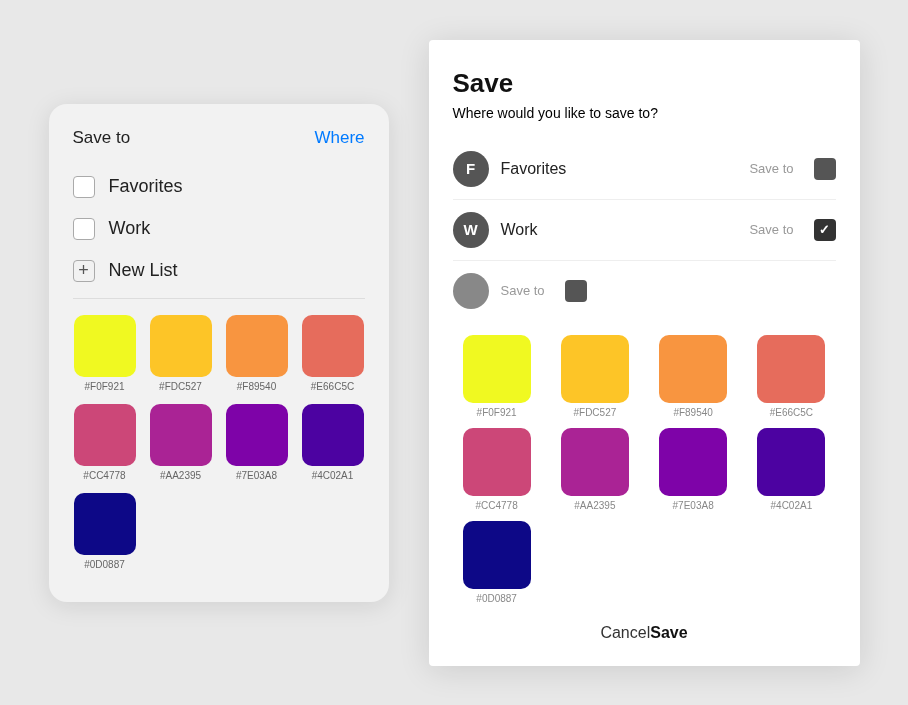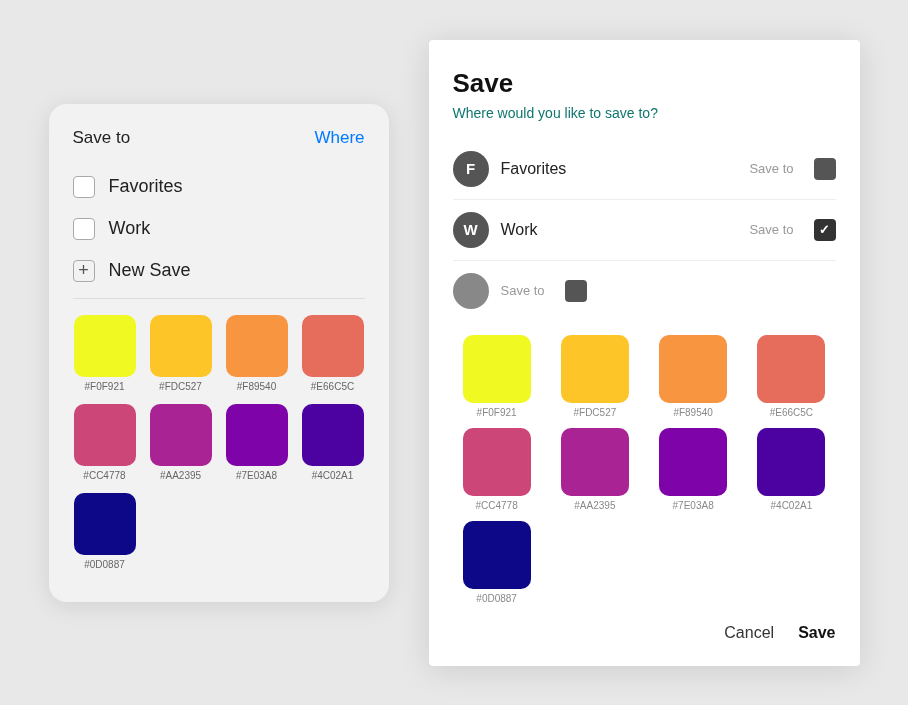--- a/index.html
+++ b/index.html
@@ -108,21 +108,21 @@
       box-shadow: 0 4px 32px rgba(0,0,0,0.12);
     }
     .right-panel .save-title {
       font-size: 26px;
       font-weight: 600;
       color: #111;
       margin-bottom: 6px;
     }
     .right-panel .save-subtitle {
       font-size: 14px;
-      color: #0f766e;
+      color: #000000;
       margin-bottom: 18px;
     }
     .save-list-item {
       display: flex;
       align-items: center;
       gap: 12px;
       padding: 12px 0;
       border-bottom: 1px solid #eee;
     }
     .save-list-item:last-of-type {
@@ -192,23 +192,22 @@
       height: 68px;
       border-radius: 10px;
     }
     .right-color-label {
       font-size: 10px;
       color: #888;
     }
 
     .bottom-actions {
       display: flex;
-      justify-content: flex-end;
-      align-items: center;
-      gap: 24px;
+      justify-content: center;
+      align-items: center;
       margin-top: 20px;
     }
     .cancel-btn {
       font-size: 16px;
       color: #333;
       background: none;
       border: none;
       cursor: pointer;
     }
     .save-btn {
@@ -234,21 +233,21 @@
     <span>Favorites</span>
   </div>
 
   <div class="list-item">
     <div class="checkbox"></div>
     <span>Work</span>
   </div>
 
   <div class="list-item">
     <div class="new-list-icon">+</div>
-    <span>New Save</span>
+    <span>New List</span>
   </div>
 
   <div class="divider"></div>
 
   <div class="color-grid" id="left-color-grid">
       <div class="color-swatch-wrap">
       <div class="color-swatch" style="background:#F0F921"></div>
       <span class="color-label">#F0F921</span>
     </div>
       <div class="color-swatch-wrap">

